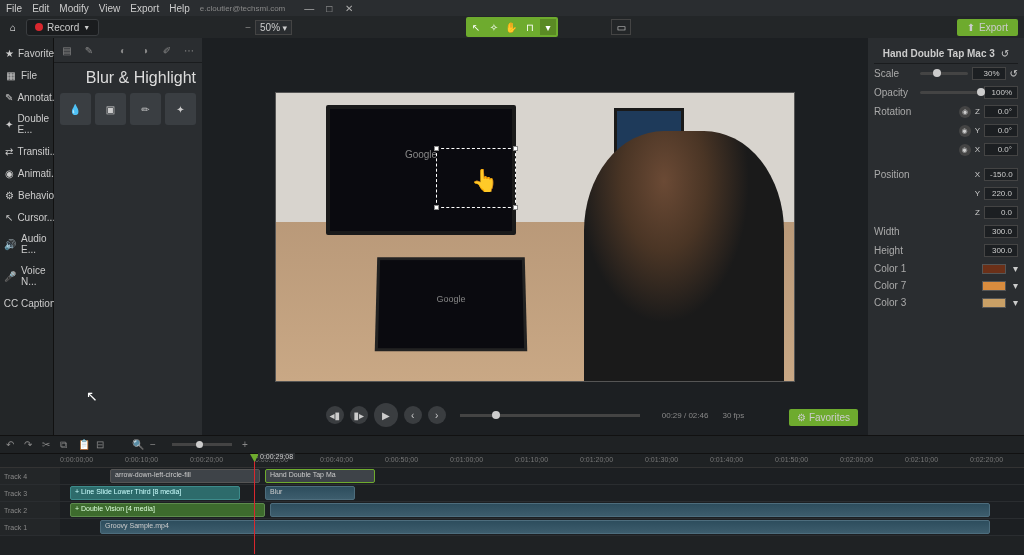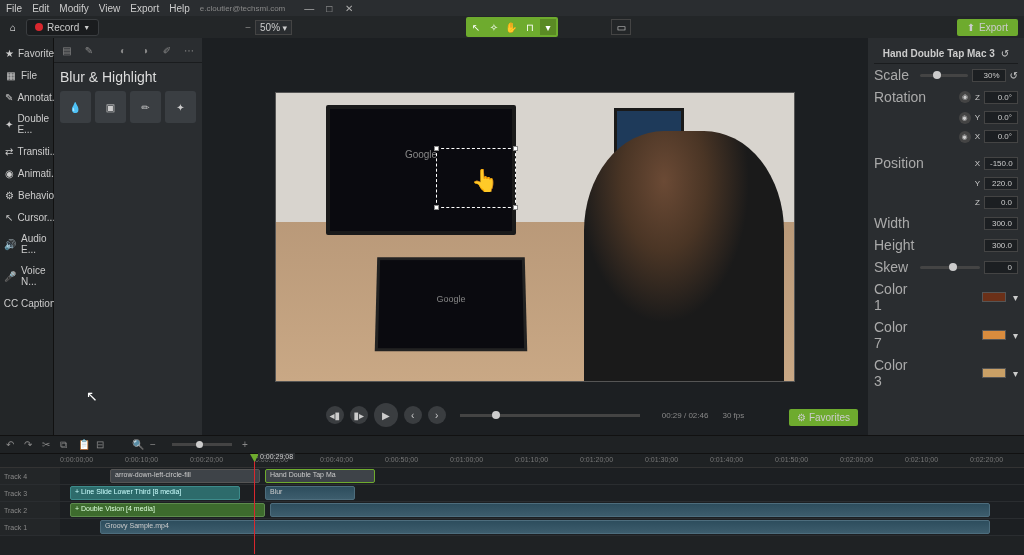--- a/index.html
+++ b/index.html
@@ -19,21 +19,21 @@
 .zoom-select{background:#2a2d30;border:1px solid #444;padding:1px 4px;font-size:9px;color:#ccc}
 .export-btn{background:#6eab2e;color:#fff;padding:3px 10px;border-radius:2px;margin-left:auto;display:flex;align-items:center;gap:4px;font-size:10px}
 .pip-btn{width:20px;height:16px;border:1px solid #444;margin-left:auto;margin-right:6px;display:flex;align-items:center;justify-content:center}
 .main{flex:1;display:flex;overflow:hidden}
 .sidebar{width:54px;background:#232628;border-right:1px solid #111;display:flex;flex-direction:column;padding-top:4px}
 .sidebar-item{display:flex;align-items:center;gap:4px;padding:5px 5px;font-size:8px;color:#aaa;cursor:pointer}
 .sidebar-item .ico{width:12px;height:12px;display:flex;align-items:center;justify-content:center}
 .tools-panel{width:148px;background:#2a2d30;display:flex;flex-direction:column}
 .tools-top{display:flex;padding:4px;gap:4px;border-bottom:1px solid #1a1c1e}
 .tools-top .tbtn{width:18px;height:16px;display:flex;align-items:center;justify-content:center;color:#888}
-.tools-title{text-align:left;padding:6px;font-size:14px;color:#ddd}
+.tools-title{text-align:right;padding:6px;font-size:16px;color:#ddd}
 .tools-grid{display:flex;gap:4px;padding:0 6px}
 .tool-big{width:32px;height:32px;background:#3a3e42;border-radius:3px;display:flex;align-items:center;justify-content:center}
 .canvas-area{flex:1;background:#1c1f22;display:flex;flex-direction:column;align-items:center;justify-content:center;position:relative}
 .canvas{width:520px;height:290px;background:#3a3d40;border:1px solid #555;position:relative;overflow:hidden}
 .desk{position:absolute;inset:0;background:linear-gradient(180deg,#8a7560 0%,#b89878 40%,#c9a885 100%)}
 .wall{position:absolute;top:0;left:0;right:0;height:45%;background:#d8d4ce}
 .monitor1{position:absolute;top:12px;left:50px;width:190px;height:130px;background:#0a0a0f;border:4px solid #1a1a1a;border-radius:2px}
 .monitor1::after{content:"Google";position:absolute;top:40px;left:50%;transform:translateX(-50%);font-size:10px;color:#888}
 .monitor2{position:absolute;top:15px;right:110px;width:70px;height:120px;background:#1e3a5a;border:3px solid #1a1a1a}
 .laptop{position:absolute;bottom:30px;left:100px;width:150px;height:95px;background:#0a0a0f;border:3px solid #222;transform:perspective(400px) rotateX(8deg)}
@@ -41,21 +41,21 @@
 .person{position:absolute;right:10px;bottom:0;width:200px;height:250px;background:radial-gradient(ellipse at 40% 20%,#6b4a35 0%,#4a3525 25%,#1a1a1a 50%);border-radius:40% 40% 0 0}
 .annotation-box{position:absolute;top:55px;left:160px;width:80px;height:60px;border:1px dashed #fff}
 .annotation-box .handle{position:absolute;width:5px;height:5px;background:#fff;border:1px solid #888}
 .annotation-box .h1{top:-3px;left:-3px}.annotation-box .h2{top:-3px;right:-3px}
 .annotation-box .h3{bottom:-3px;left:-3px}.annotation-box .h4{bottom:-3px;right:-3px}
 .hand-cursor{position:absolute;top:75px;left:195px;font-size:22px;color:#e67817}
 .props-panel{width:156px;background:#2a2d30;padding:6px;overflow:hidden}
 .props-header{display:flex;align-items:center;justify-content:center;padding:4px;border-bottom:1px solid #1a1c1e}
 .props-header .name{font-weight:bold;font-size:10px}
 .prop-row{display:flex;align-items:center;padding:3px 0;gap:4px}
-.prop-label{width:42px;font-size:14px;color:#aaa}
+.prop-label{width:42px;font-size:10px;color:#aaa}
 .prop-slider{flex:1;height:3px;background:#444;position:relative;border-radius:2px}
 .prop-slider .thumb{position:absolute;width:8px;height:8px;background:#ccc;border-radius:50%;top:-3px}
 .prop-val{width:34px;background:#1c1f22;border:1px solid #444;font-size:8px;text-align:right;padding:1px 5px}
 .axis-btn{width:12px;height:12px;border-radius:50%;background:#444;font-size:7px;display:flex;align-items:center;justify-content:center;margin-left:2px}
 .sec-title{text-align:center;font-size:9px;padding:4px 0;margin-top:4px;border-top:1px solid #1a1c1e;color:#ddd}
 .color-sw{width:24px;height:10px;border:1px solid #555;margin-left:auto}
 .props-btn{background:#6eab2e;color:#fff;padding:3px 8px;border-radius:2px;float:right;margin-top:4px;display:flex;align-items:center;gap:3px;font-size:9px}
 .playback{position:absolute;bottom:4px;left:0;right:0;display:flex;align-items:center;justify-content:center;gap:6px;padding:4px}
 .play-btn{width:18px;height:18px;border-radius:50%;background:#3a3d40;display:flex;align-items:center;justify-content:center}
 .play-btn.big{width:24px;height:24px}
@@ -234,20 +234,27 @@
     </div>
     <div class="prop-row">
       <span class="prop-label">Scale</span>
       <div class="prop-slider">
           <div class="thumb" style="left:28%"></div>
         </div>
       <span class="prop-val">30%</span>
       <span>↺</span>
     </div>
     <div class="prop-row">
+      <span class="prop-label">Opacity</span>
+      <div class="prop-slider">
+          <div class="thumb" style="left:95%"></div>
+        </div>
+      <span class="prop-val">100%</span>
+    </div>
+    <div class="prop-row">
       <span class="prop-label">Rotation</span>
       <span style="flex:1"></span>
       <span class="axis-btn">◉</span>
         <span style="font-size:8px">Z</span>
       <span class="prop-val">0.0°</span>
     </div>
     <div class="prop-row">
         <span class="prop-label"></span>
         <span style="flex:1"></span>
       <span class="axis-btn">◉</span>
@@ -281,27 +288,20 @@
     </div>
     <div class="prop-row">
       <span class="prop-label">Width</span>
         <span style="flex:1"></span>
       <span class="prop-val">300.0</span>
     </div>
     <div class="prop-row">
       <span class="prop-label">Height</span>
         <span style="flex:1"></span>
       <span class="prop-val">300.0</span>
-    </div>
-    <div class="prop-row">
-      <span class="prop-label">Skew</span>
-      <div class="prop-slider">
-          <div class="thumb" style="left:48%"></div>
-        </div>
-      <span class="prop-val">0</span>
     </div>
     <div id="colors">
         <div class="prop-row">
           <span class="prop-label">Color 1</span>
           <div class="color-sw" style="background:#6b3018"></div>
           <span style="margin-left:3px">▾</span>
         </div>
         <div class="prop-row">
           <span class="prop-label">Color 7</span>
           <div class="color-sw" style="background:#d98c3e"></div>

